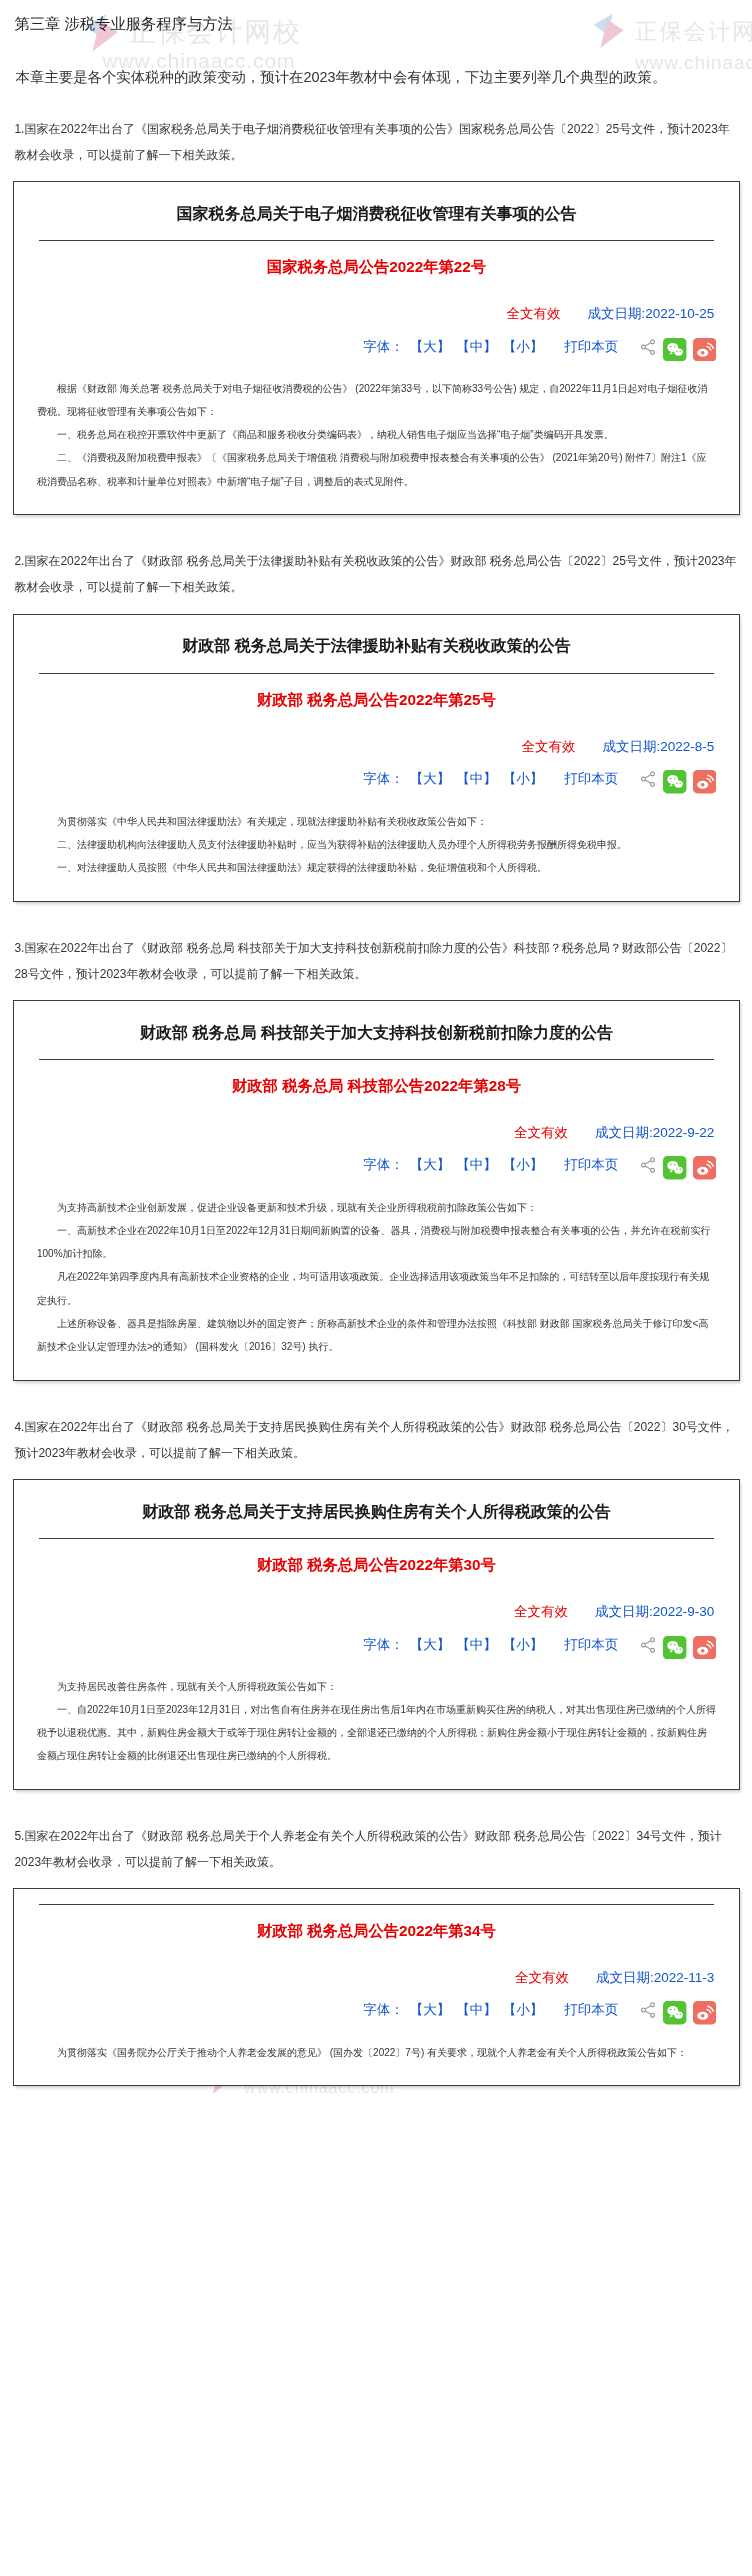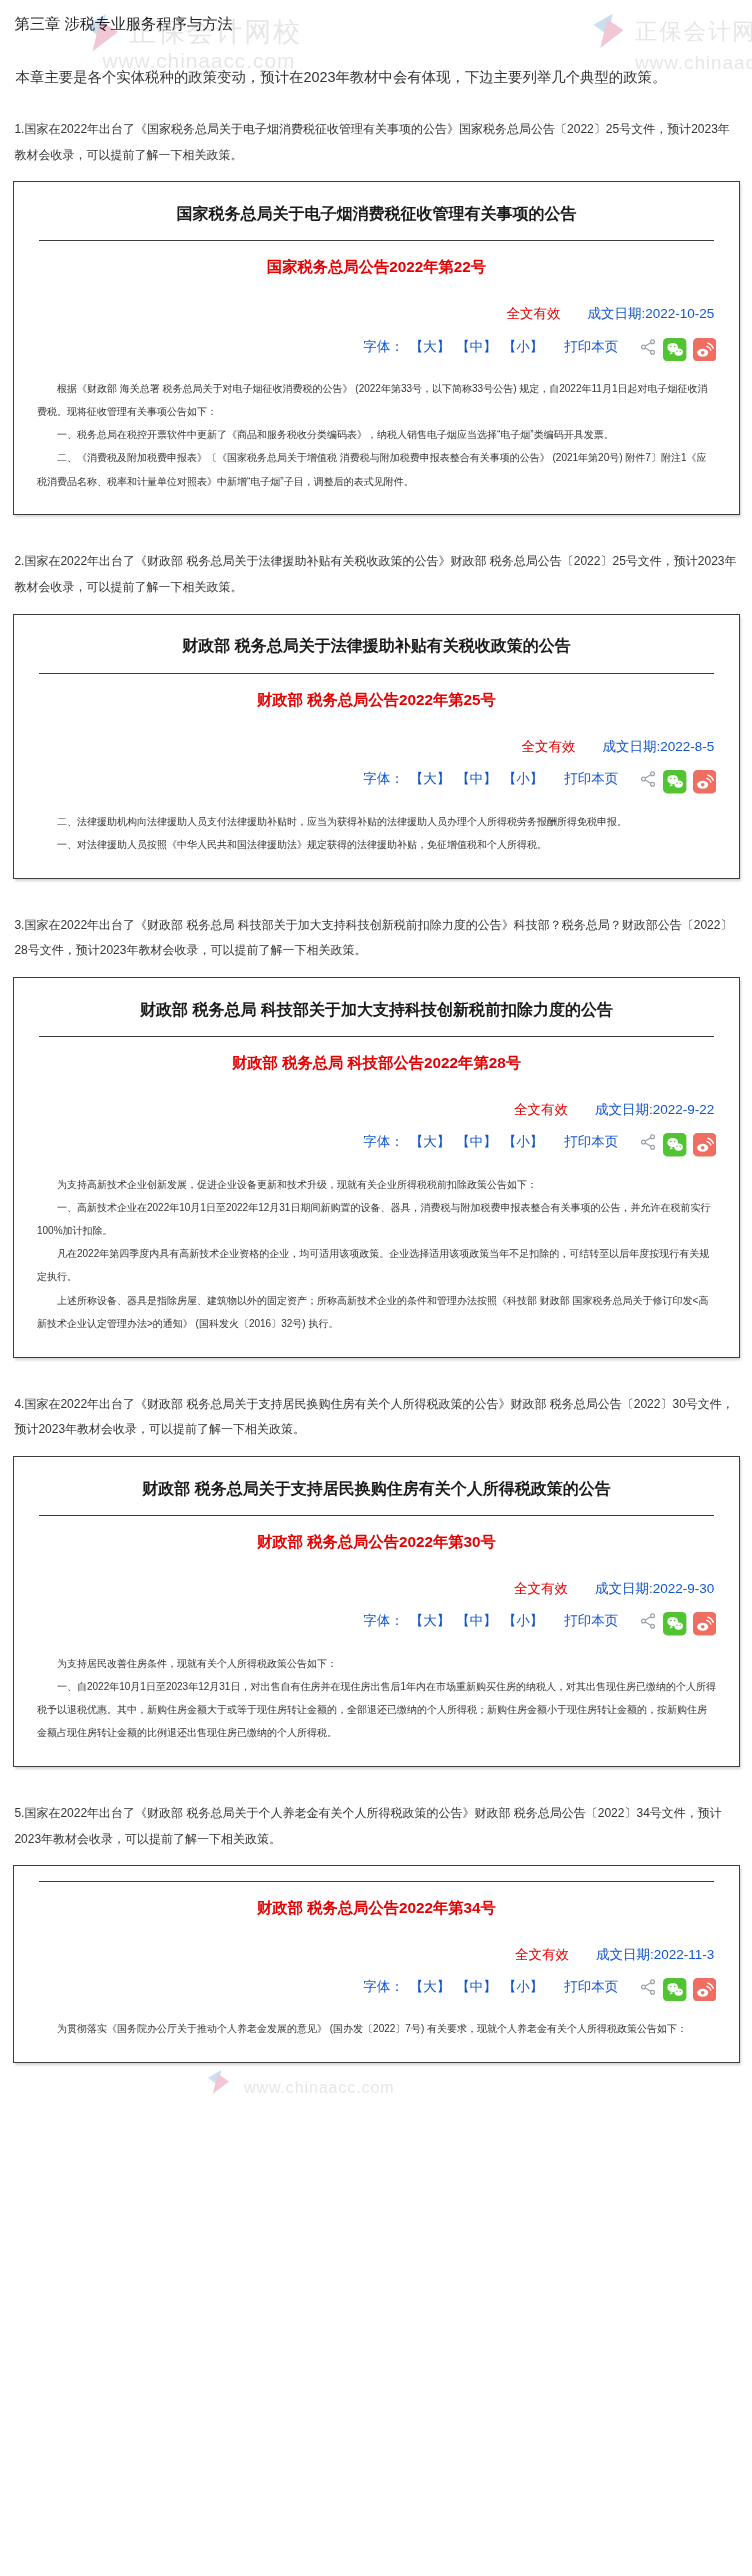--- a/index.html
+++ b/index.html
@@ -190,20 +190,21 @@
         <svg viewBox="0 0 26 26" width="23.4" height="23.4">
                 <rect width="26" height="26" rx="5" fill="#ee6e61"></rect>
                 <ellipse cx="10.8" cy="16.4" rx="6.2" ry="4.5" fill="#fff"></ellipse>
                 <circle cx="10.8" cy="16.4" r="2" fill="#ee6e61"></circle>
                 <path d="M15.4 9.4a6.3 6.3 0 0 1 4.5 4.1" fill="none" stroke="#fff" stroke-width="1.5" stroke-linecap="round"></path>
                 <path d="M16.4 5.7a10 10 0 0 1 6.2 5.7" fill="none" stroke="#fff" stroke-width="1.5" stroke-linecap="round"></path>
               </svg>
       </span>
     </div>
     <div class="notice-body">
+            <p>为贯彻落实《中华人民共和国法律援助法》有关规定，现就法律援助补贴有关税收政策公告如下：</p>
             <p>二、法律援助机构向法律援助人员支付法律援助补贴时，应当为获得补贴的法律援助人员办理个人所得税劳务报酬所得免税申报。</p>
             <p>一、对法律援助人员按照《中华人民共和国法律援助法》规定获得的法律援助补贴，免征增值税和个人所得税。</p>
           </div>
   </section>
 
   <p class="lead">3.国家在2022年出台了《财政部 税务总局 科技部关于加大支持科技创新税前扣除力度的公告》科技部？税务总局？财政部公告〔2022〕28号文件，预计2023年教材会收录，可以提前了解一下相关政策。</p>
   <section class="notice">
     <h2 class="notice-title">财政部 税务总局 科技部关于加大支持科技创新税前扣除力度的公告</h2>
     <hr class="notice-divider">
     <div class="doc-no">财政部 税务总局 科技部公告2022年第28号</div>

